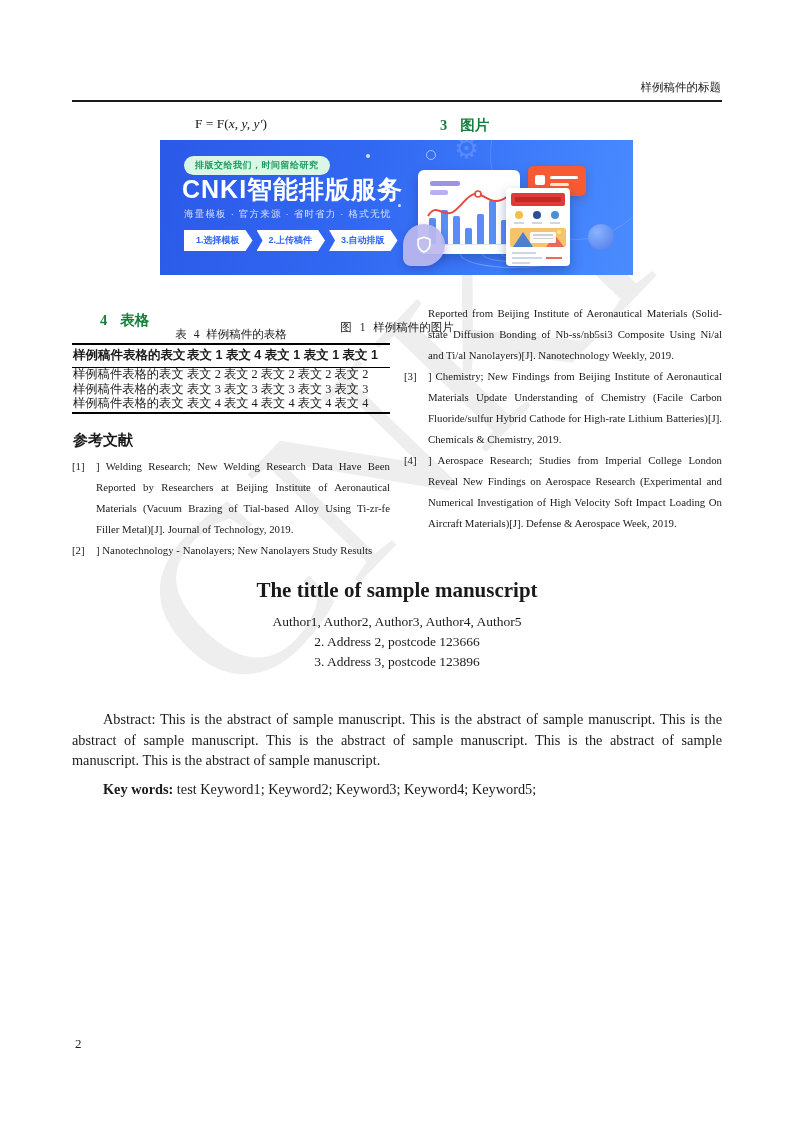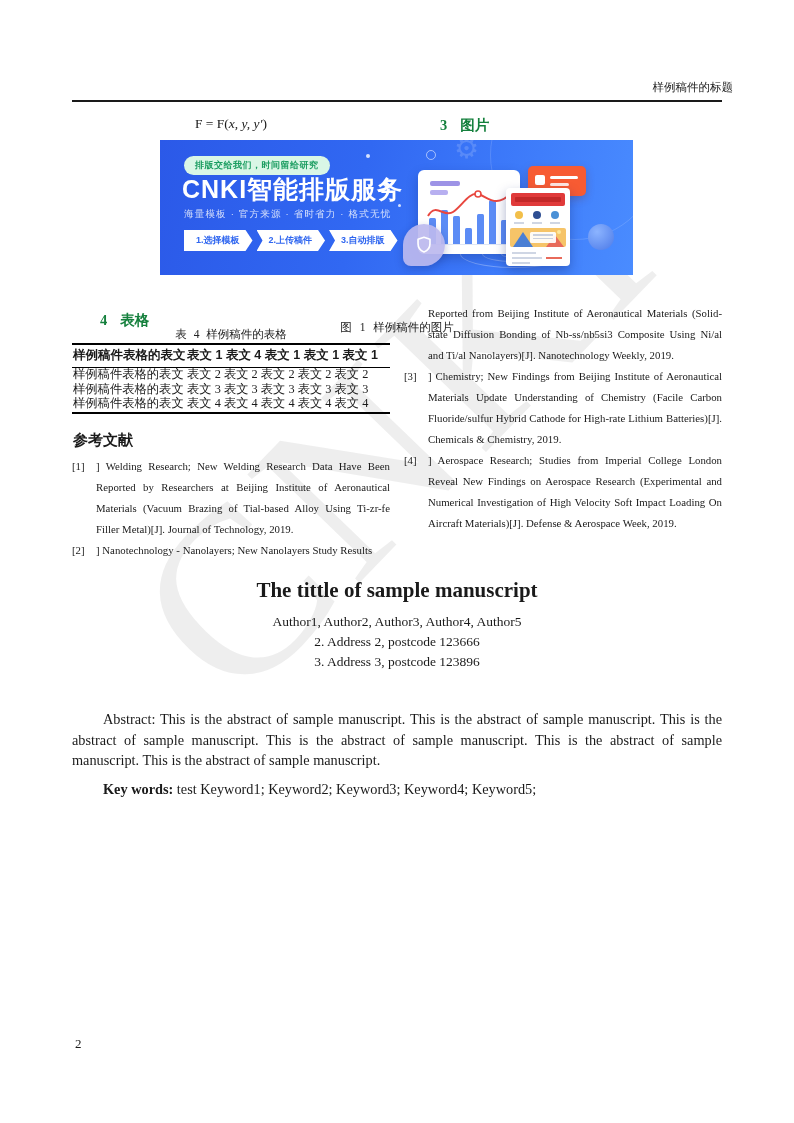--- a/index.html
+++ b/index.html
@@ -12,21 +12,21 @@
   
   .watermark {
     position:absolute; left:18px; top:310px; width:756px; height:240px;
     line-height:240px; text-align:center;
     font-family:"Liberation Serif", serif; font-size:238px; letter-spacing:10px;
     color:rgba(70,70,70,0.09); transform:rotate(-46deg); z-index:0;
     user-select:none; white-space:nowrap;
   }
   .content { position:absolute; inset:0; z-index:1; }
   
-  .header-title { position:absolute; top:80px; right:61px; font-size:11.5px; color:#222; }
+  .header-title { position:absolute; top:80px; right:73px; font-size:11.5px; color:#222; }
   .header-rule { position:absolute; top:100px; left:72px; right:72px; height:2px; background:#1a1a1a; }
   
   .sec-heading { position:absolute; font-family:"Liberation Sans", sans-serif; font-weight:700; font-size:14.5px; color:#15803d; }
   .sec-heading .num { margin-right:13px; font-family:"Liberation Serif", serif; font-weight:700; }
   #sec3 { left:440px; top:116px; }
   #sec4 { left:100px; top:311px; }
   
   .formula { position:absolute; left:72px; top:116px; width:318px; text-align:center; font-size:13.5px; }
   .formula .vars { font-style:italic; }
   

